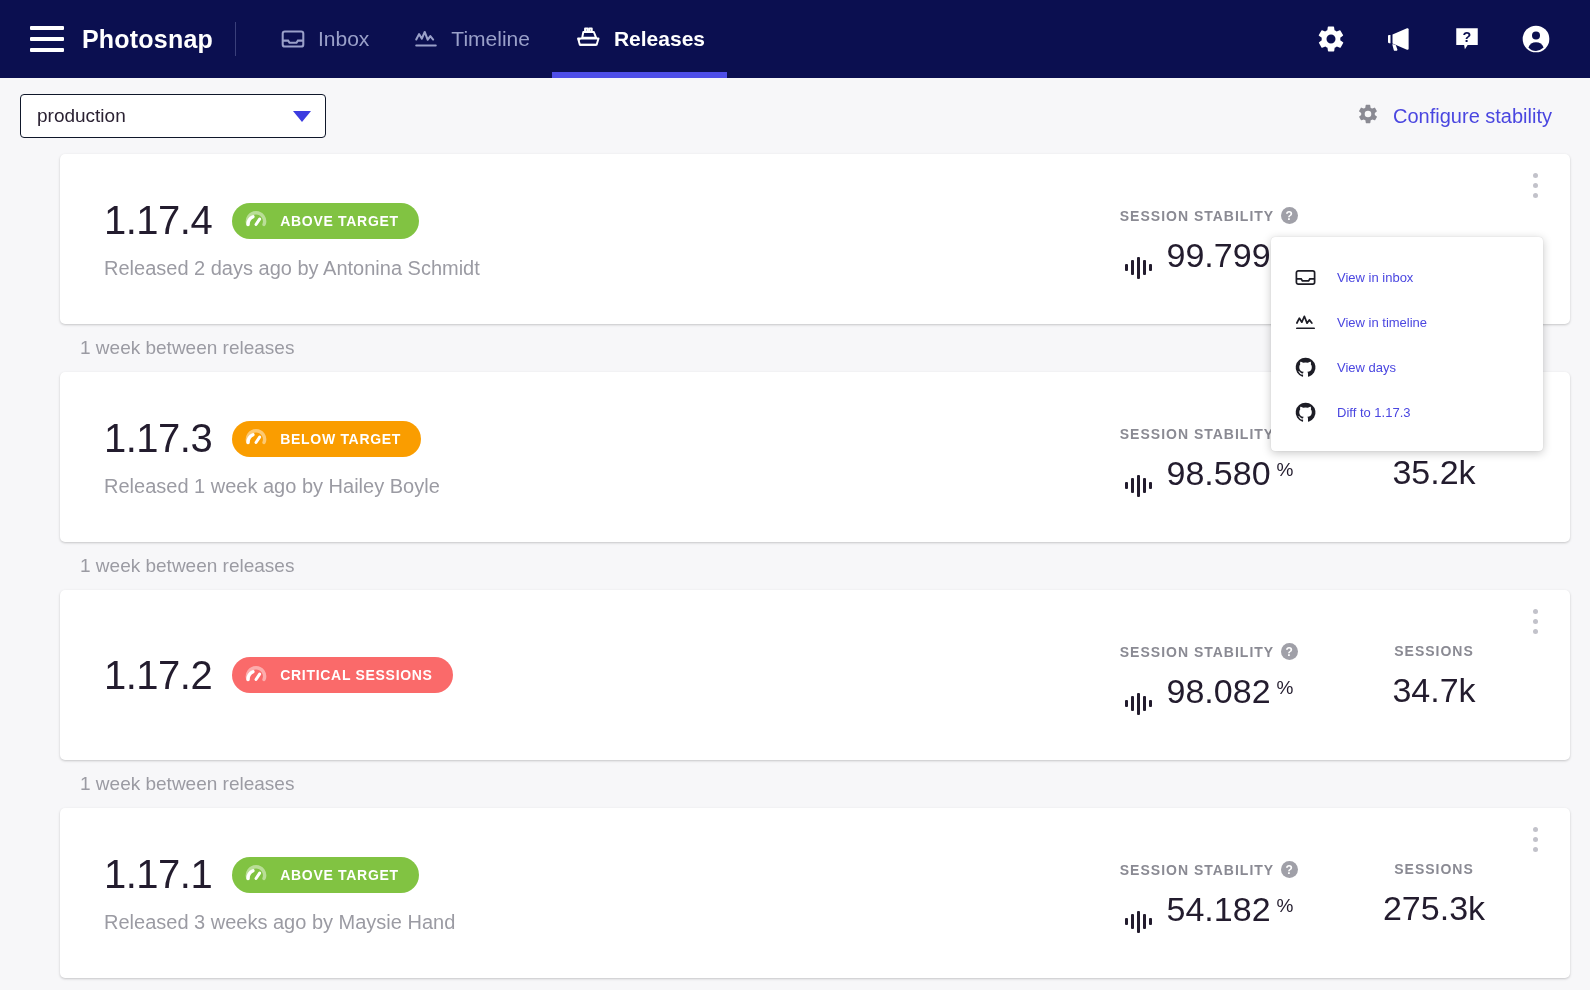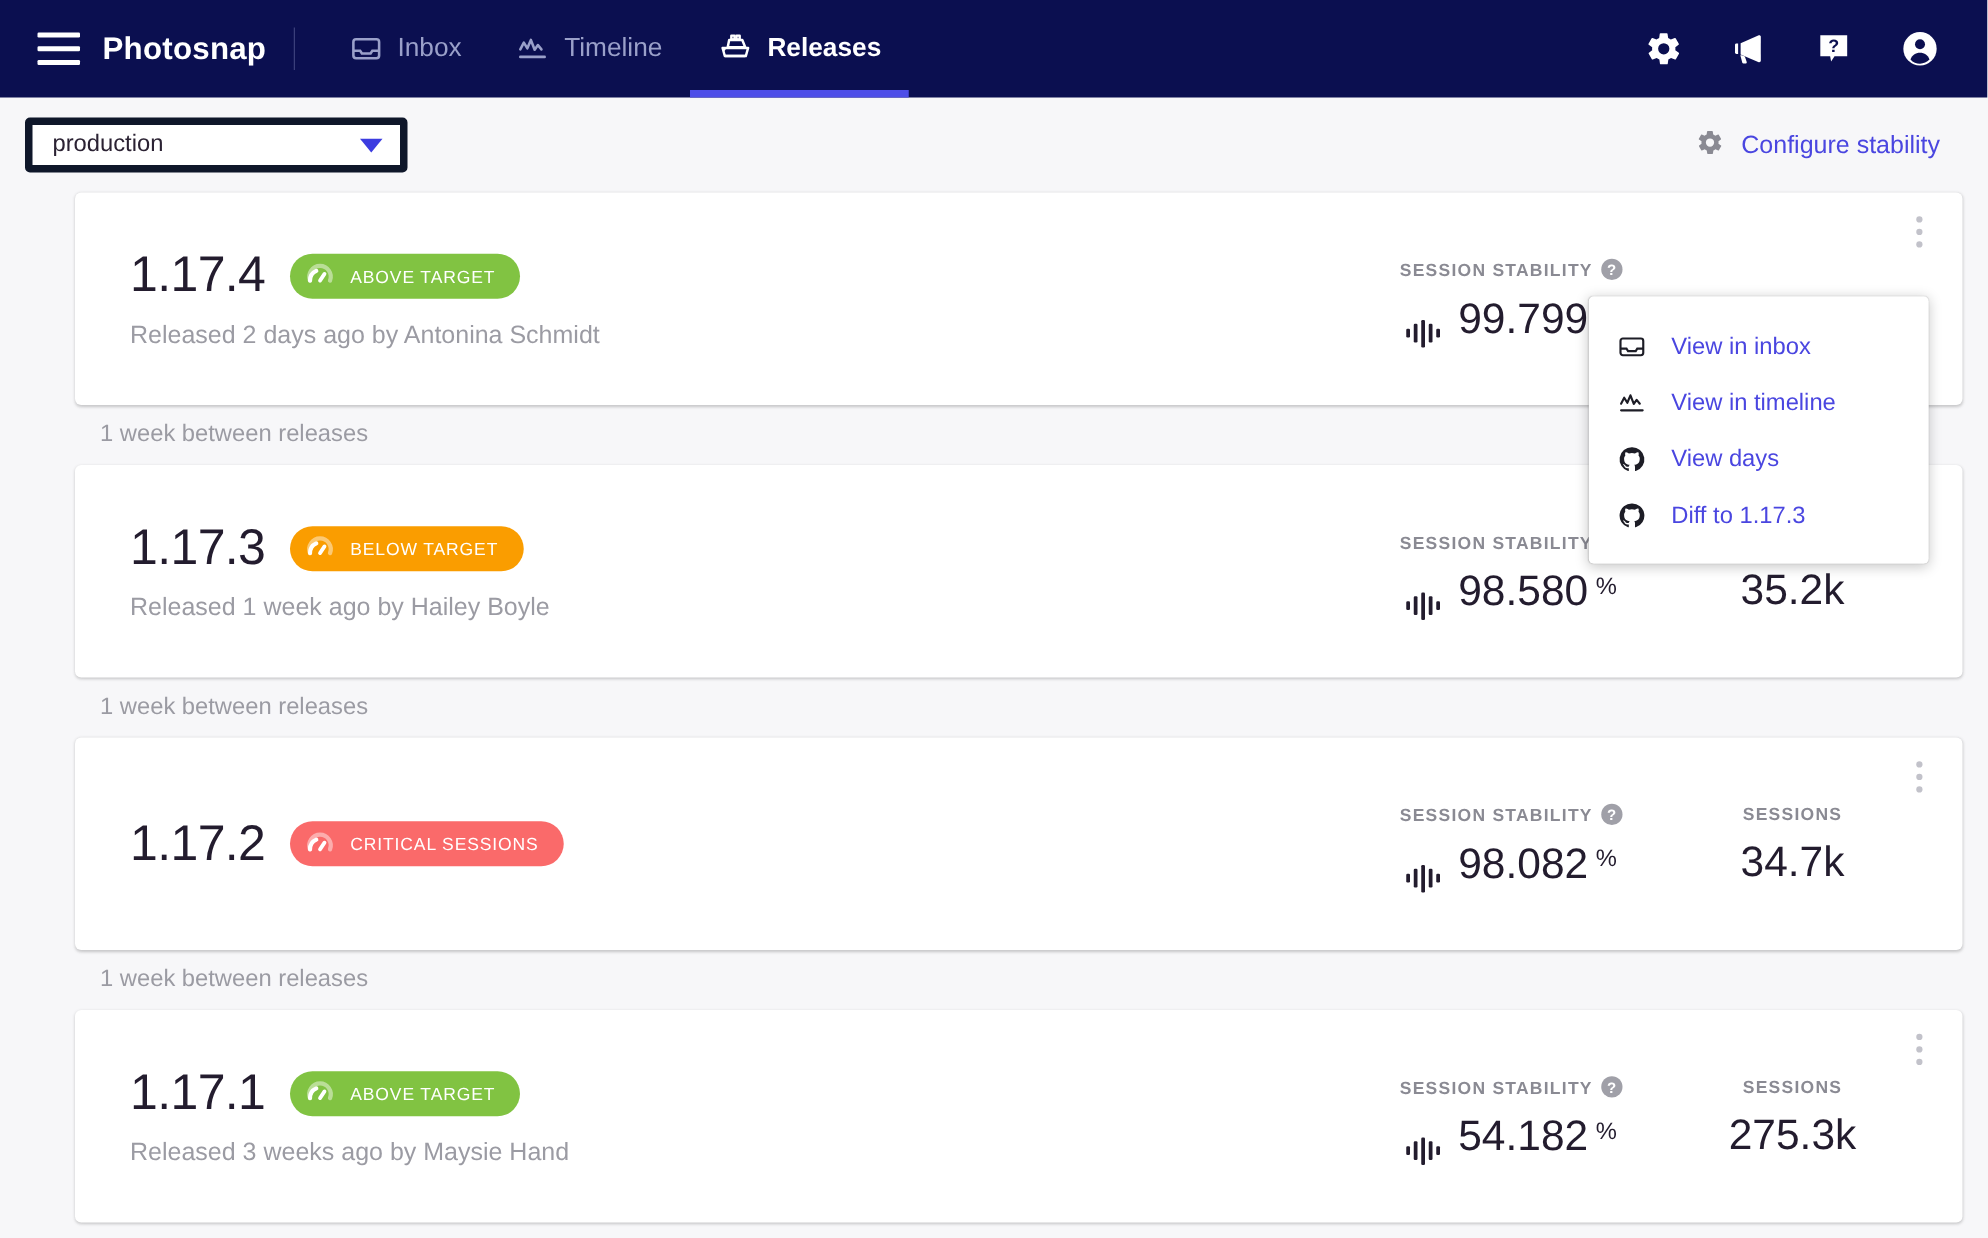--- a/index.html
+++ b/index.html
@@ -70,21 +70,21 @@
   
   .toolbar {
     height: 76px;
     display: flex;
     align-items: center;
     padding: 0 38px 0 20px;
   }
   .env-select {
     width: 306px; height: 44px;
     background: #fff;
-    border: 6px solid #0f172a;
+    border: 1px solid #0f172a;
     border-radius: 4px;
     display: flex; align-items: center;
     padding: 0 14px 0 16px;
     cursor: pointer;
     position: relative;
   }
   .env-select .value { font-size: 19px; color: #2b2233; flex: 1; }
   .caret {
     width: 0; height: 0;
     border-left: 9px solid transparent;
@@ -119,21 +119,21 @@
     letter-spacing: -.5px;
     font-family: "Liberation Sans", sans-serif;
   }
   .badge {
     display: inline-flex; align-items: center; gap: 12px;
     height: 36px;
     padding: 0 20px 0 12px;
     border-radius: 18px;
     color: #fff;
     font-size: 14px;
-    font-weight: normal;
+    font-weight: bold;
     letter-spacing: .7px;
     white-space: nowrap;
     cursor: default;
   }
   .badge.green { background: #81c342; }
   .badge.orange { background: #fa9d00; }
   .badge.red { background: #fa6a6a; }
   .subline {
     margin-top: 14px;
     font-size: 20px;
@@ -202,21 +202,21 @@
     background: #fff;
     border-radius: 4px;
     box-shadow: 0 2px 10px rgba(0,0,0,.22), 0 0 1px rgba(0,0,0,.18);
     padding: 18px 0 16px 0;
     z-index: 30;
   }
   .popover-item {
     display: flex; align-items: center; gap: 20px;
     padding: 11px 18px 11px 22px;
     color: #4a46e0;
-    font-size: 19px;
+    font-size: 13px;
     cursor: pointer;
     white-space: nowrap;
   }
   .popover-icon { width: 24px; display:flex; align-items:center; justify-content:center; }
 </style>
 </head>
 <body>
 
 <div class="topnav">
   <div class="hamburger">

